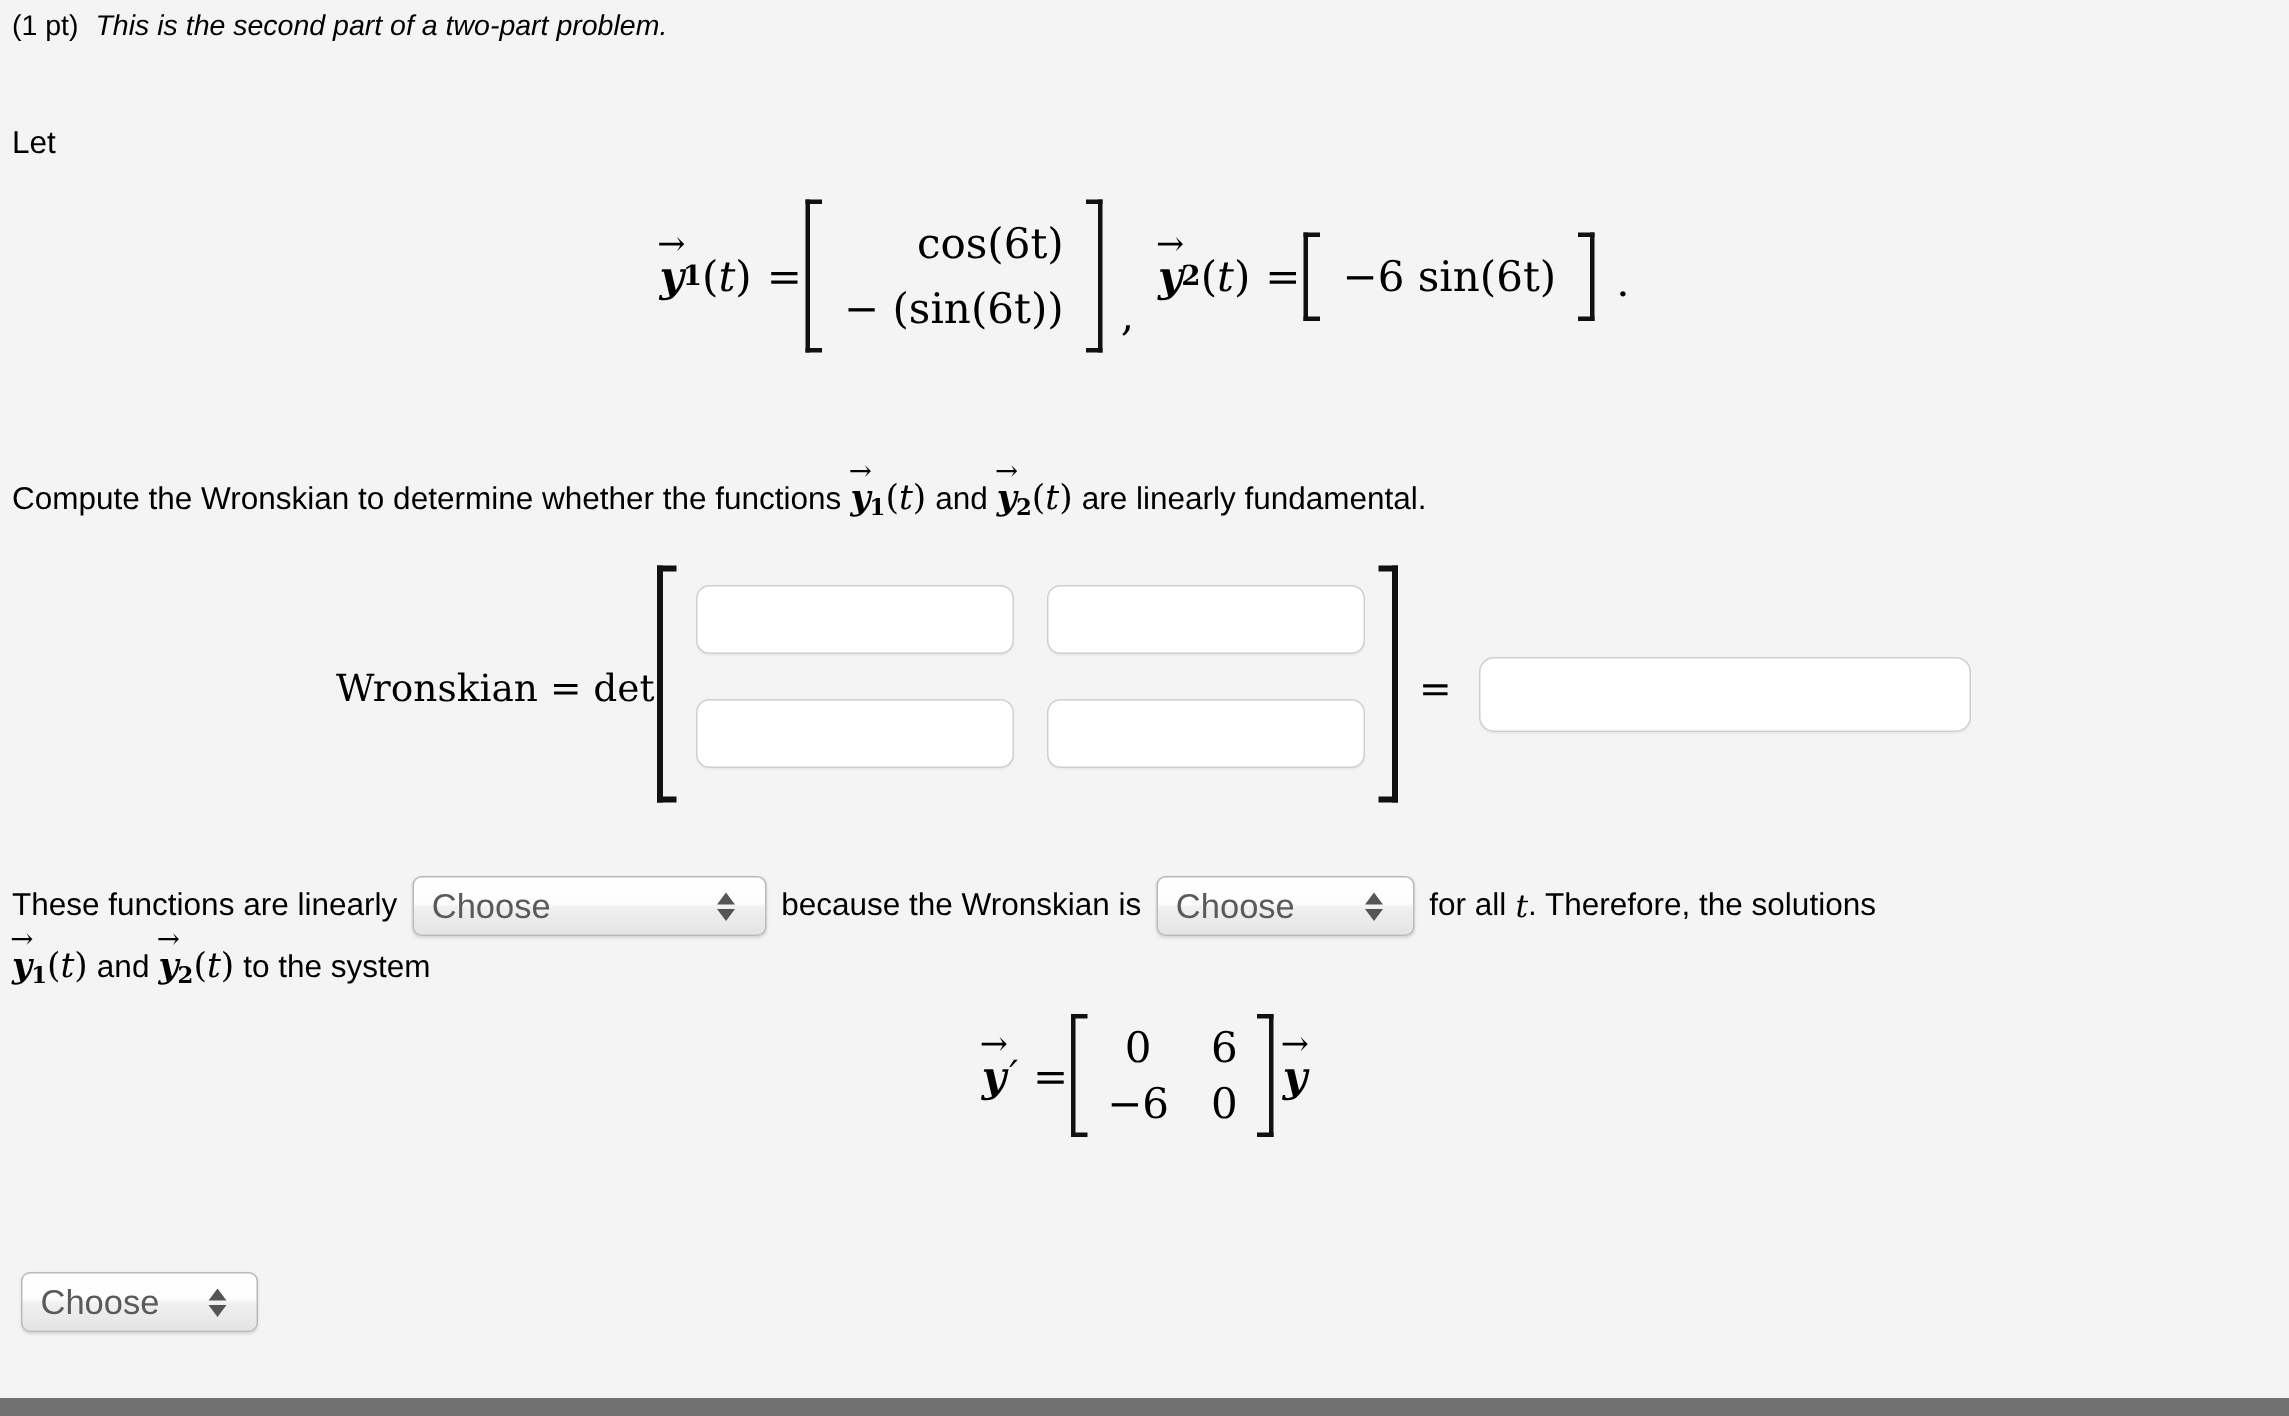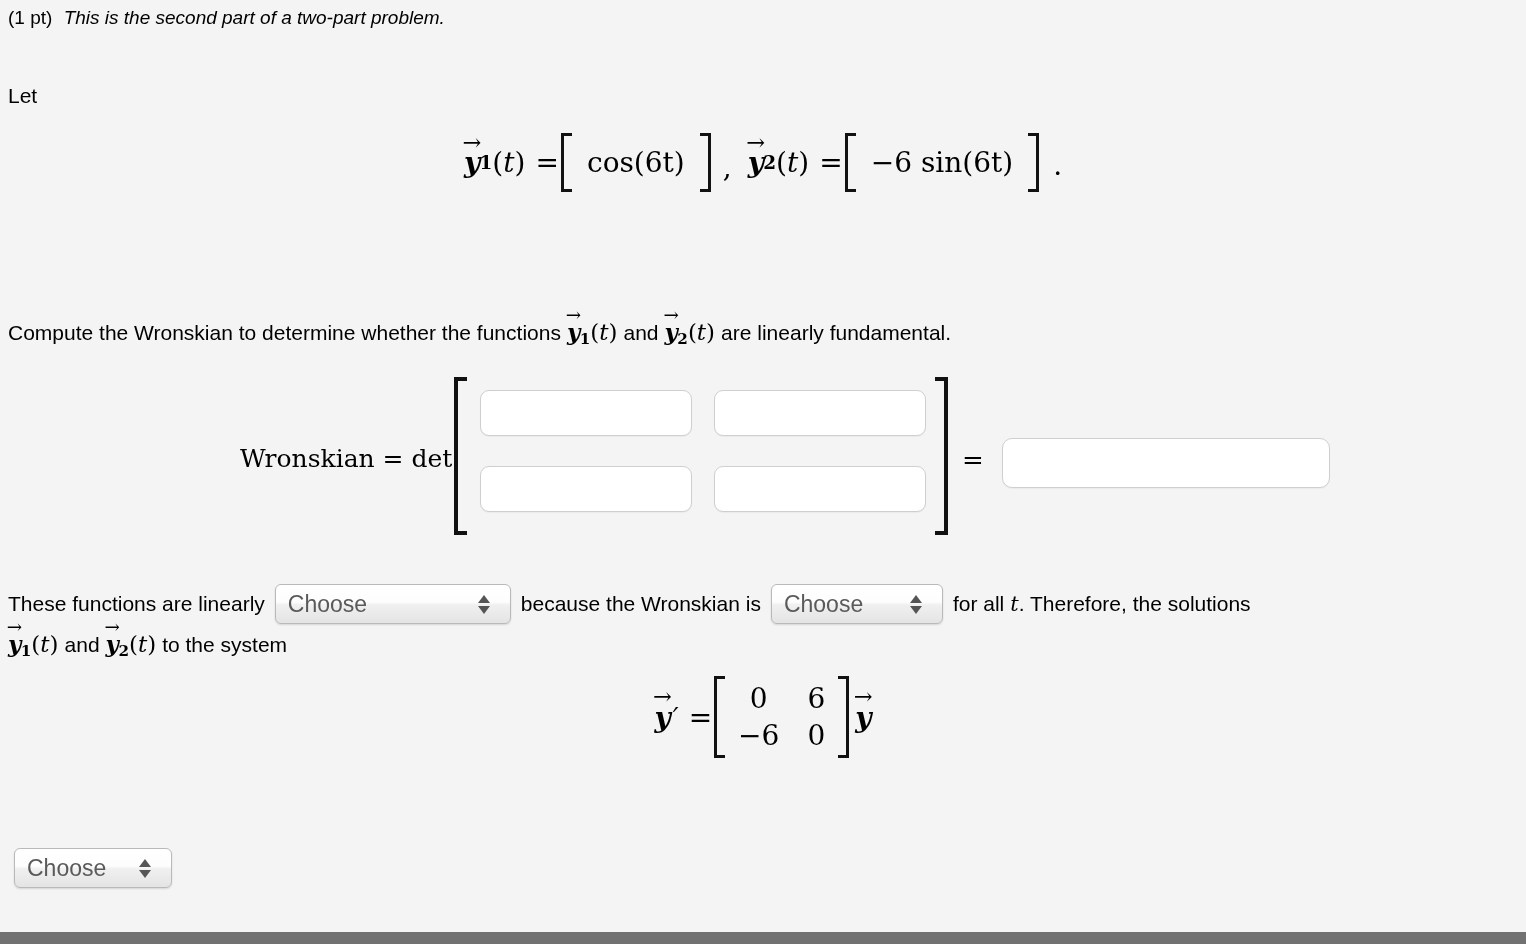--- a/index.html
+++ b/index.html
@@ -207,21 +207,21 @@
   .period {
     font-family: "DejaVu Serif", "Liberation Serif", serif;
     font-size: 28px;
     align-self: flex-end;
     padding: 0 0 10px 12px;
   }
 
   
   .wronsk-area {
     position: absolute;
-    left: 16px;
+    left: 0;
     top: 372px;
     width: 1356px;
     height: 165px;
   }
   .wronsk-label {
     position: absolute;
     left: 224px;
     top: 72px;
     font-family: "DejaVu Serif", "Liberation Serif", serif;
     font-size: 25px;
@@ -356,20 +356,21 @@
         <span class="vecy"><span class="arrow">→</span><span class="ybody">y</span></span>
           <span class="sub">1</span>
           <span class="paren-t">(<i>t</i>)</span>
         <span class="eqsign">=</span>
       </span>
       <span class="brk brk-l">
           <span class="serif-b"></span>
         </span>
       <span class="matcol">
         <span class="row">cos(6t)</span>
+        <span class="row">− (sin(6t))</span>
       </span>
       <span class="brk brk-r">
           <span class="serif-b"></span>
         </span>
     </div>
 
     <span class="comma">,</span>
 
     <div class="eqgroup">
       <span class="eq-lhs">

